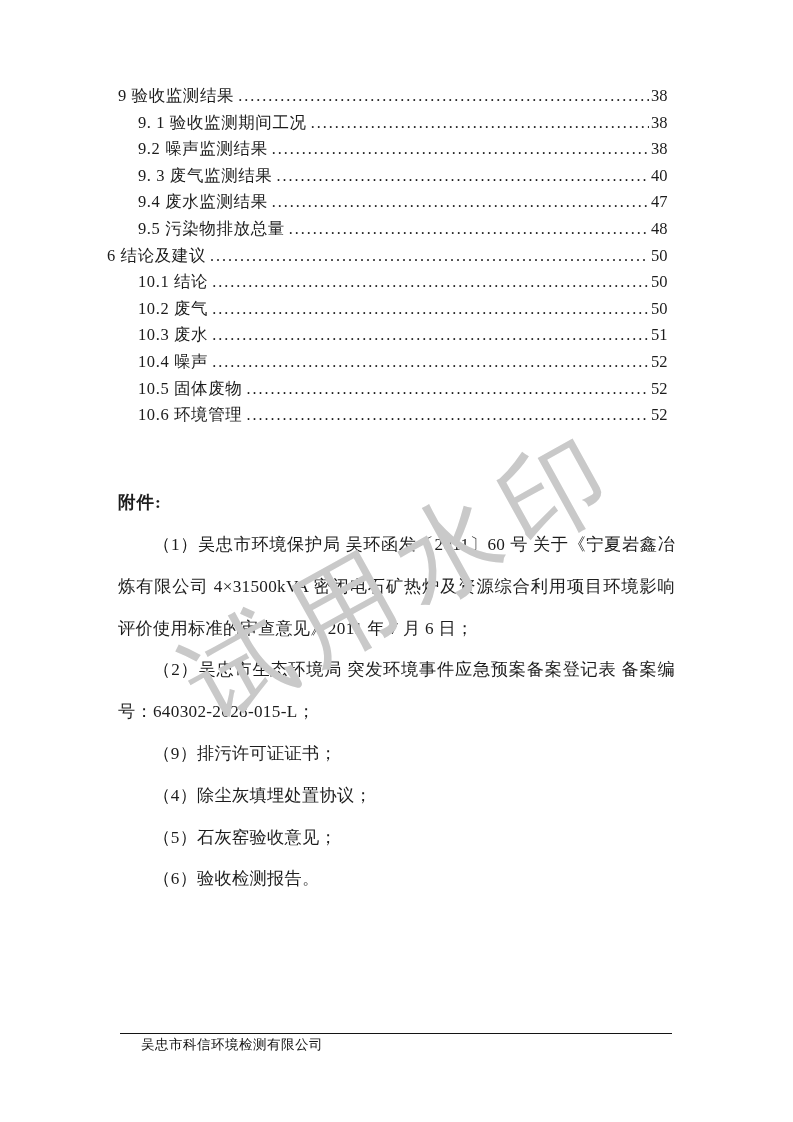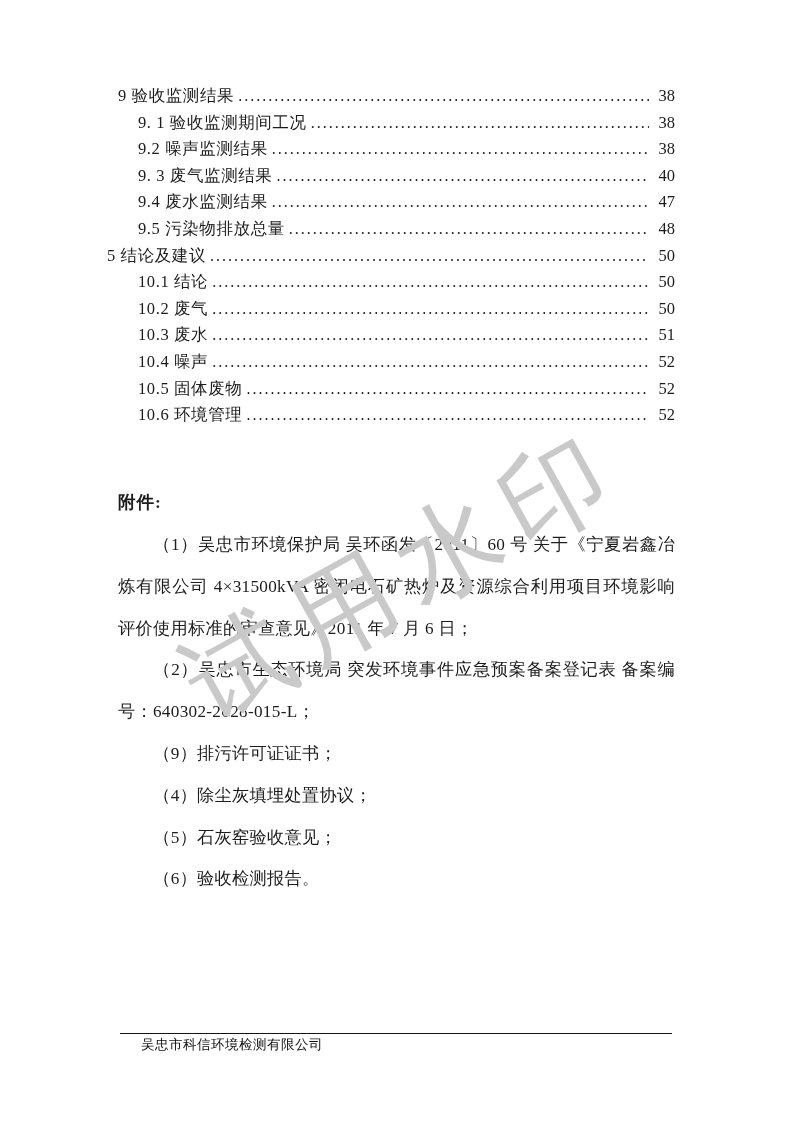--- a/index.html
+++ b/index.html
@@ -37,21 +37,21 @@
     overflow: hidden;
     white-space: nowrap;
     margin: 0 2px 0 4px;
   }
   .toc-dots::after {
     content: "..................................................................................................................................................................";
     letter-spacing: 2px;
     font-size: 16px;
     color: #1c1c1c;
   }
-  .toc-page { flex: none; min-width: 24px; text-align: right; }
+  .toc-page { flex: none; min-width: 24px; text-align: left; }
 
   
   .attachments {
     position: absolute;
     left: 118px;
     top: 489px;
     width: 557px;
   }
   .att-heading {
     margin: 0 0 9px 0;
@@ -140,21 +140,21 @@
       <span class="toc-label">9.4 废水监测结果</span>
       <span class="toc-dots"></span>
       <span class="toc-page">47</span>
     </div>
     <div class="toc-row lvl-sub">
       <span class="toc-label">9.5 污染物排放总量</span>
       <span class="toc-dots"></span>
       <span class="toc-page">48</span>
     </div>
     <div class="toc-row lvl-h1w">
-      <span class="toc-label">5 结论及建议</span>
+      <span class="toc-label">6 结论及建议</span>
       <span class="toc-dots"></span>
       <span class="toc-page">50</span>
     </div>
     <div class="toc-row lvl-sub">
       <span class="toc-label">10.1 结论</span>
       <span class="toc-dots"></span>
       <span class="toc-page">50</span>
     </div>
     <div class="toc-row lvl-sub">
       <span class="toc-label">10.2 废气</span>

